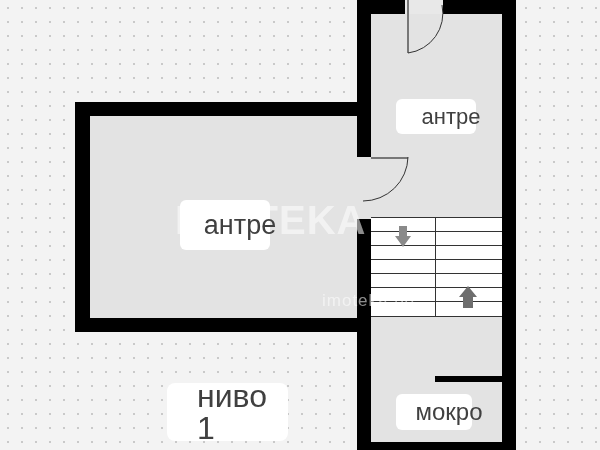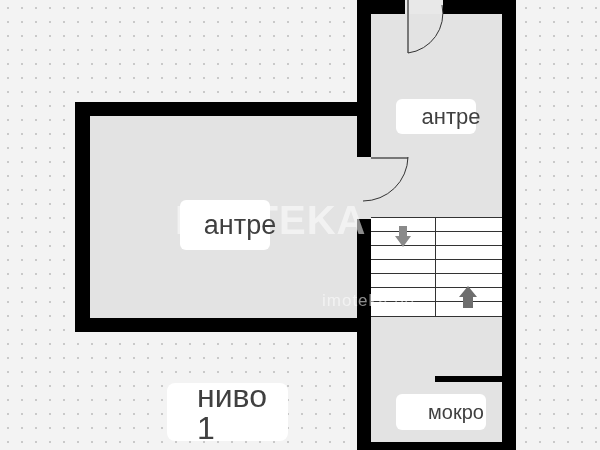--- a/index.html
+++ b/index.html
@@ -68,14 +68,14 @@
   <path d="M10 1 L19 12 H15 V23 H5 V12 H1 Z" fill="#6e6e6e"></path>
 </svg>
 
 <div class="abs wall" style="left:435px; top:376px; width:67px; height:6px;"></div>
 
 <div class="abs watermark" style="left:175px; top:198px; font-size:40px;">IMOTEKA</div>
 <div class="abs watermark" style="left:322px; top:254px; font-size:17px; font-weight:normal;margin-top:37px;">imoteka.bg</div>
 
 <div class="abs label" style="left:180px; top:200px; width:90px; height:50px; font-size:27px;">антре</div>
 <div class="abs label" style="left:396px; top:99px; width:80px; height:35px; font-size:22px;">антре</div>
-<div class="abs label" style="left:396px; top:394px; width:90px; height:36px; font-size:20px;">мокро</div>
+<div class="abs label" style="left:396px; top:394px; width:76px; height:36px; font-size:24px;">мокро</div>
 <div class="abs label" style="left:167px; top:383px; width:121px; height:58px; font-size:32px; border-radius:8px;">ниво 1</div>
 
 </body></html>

